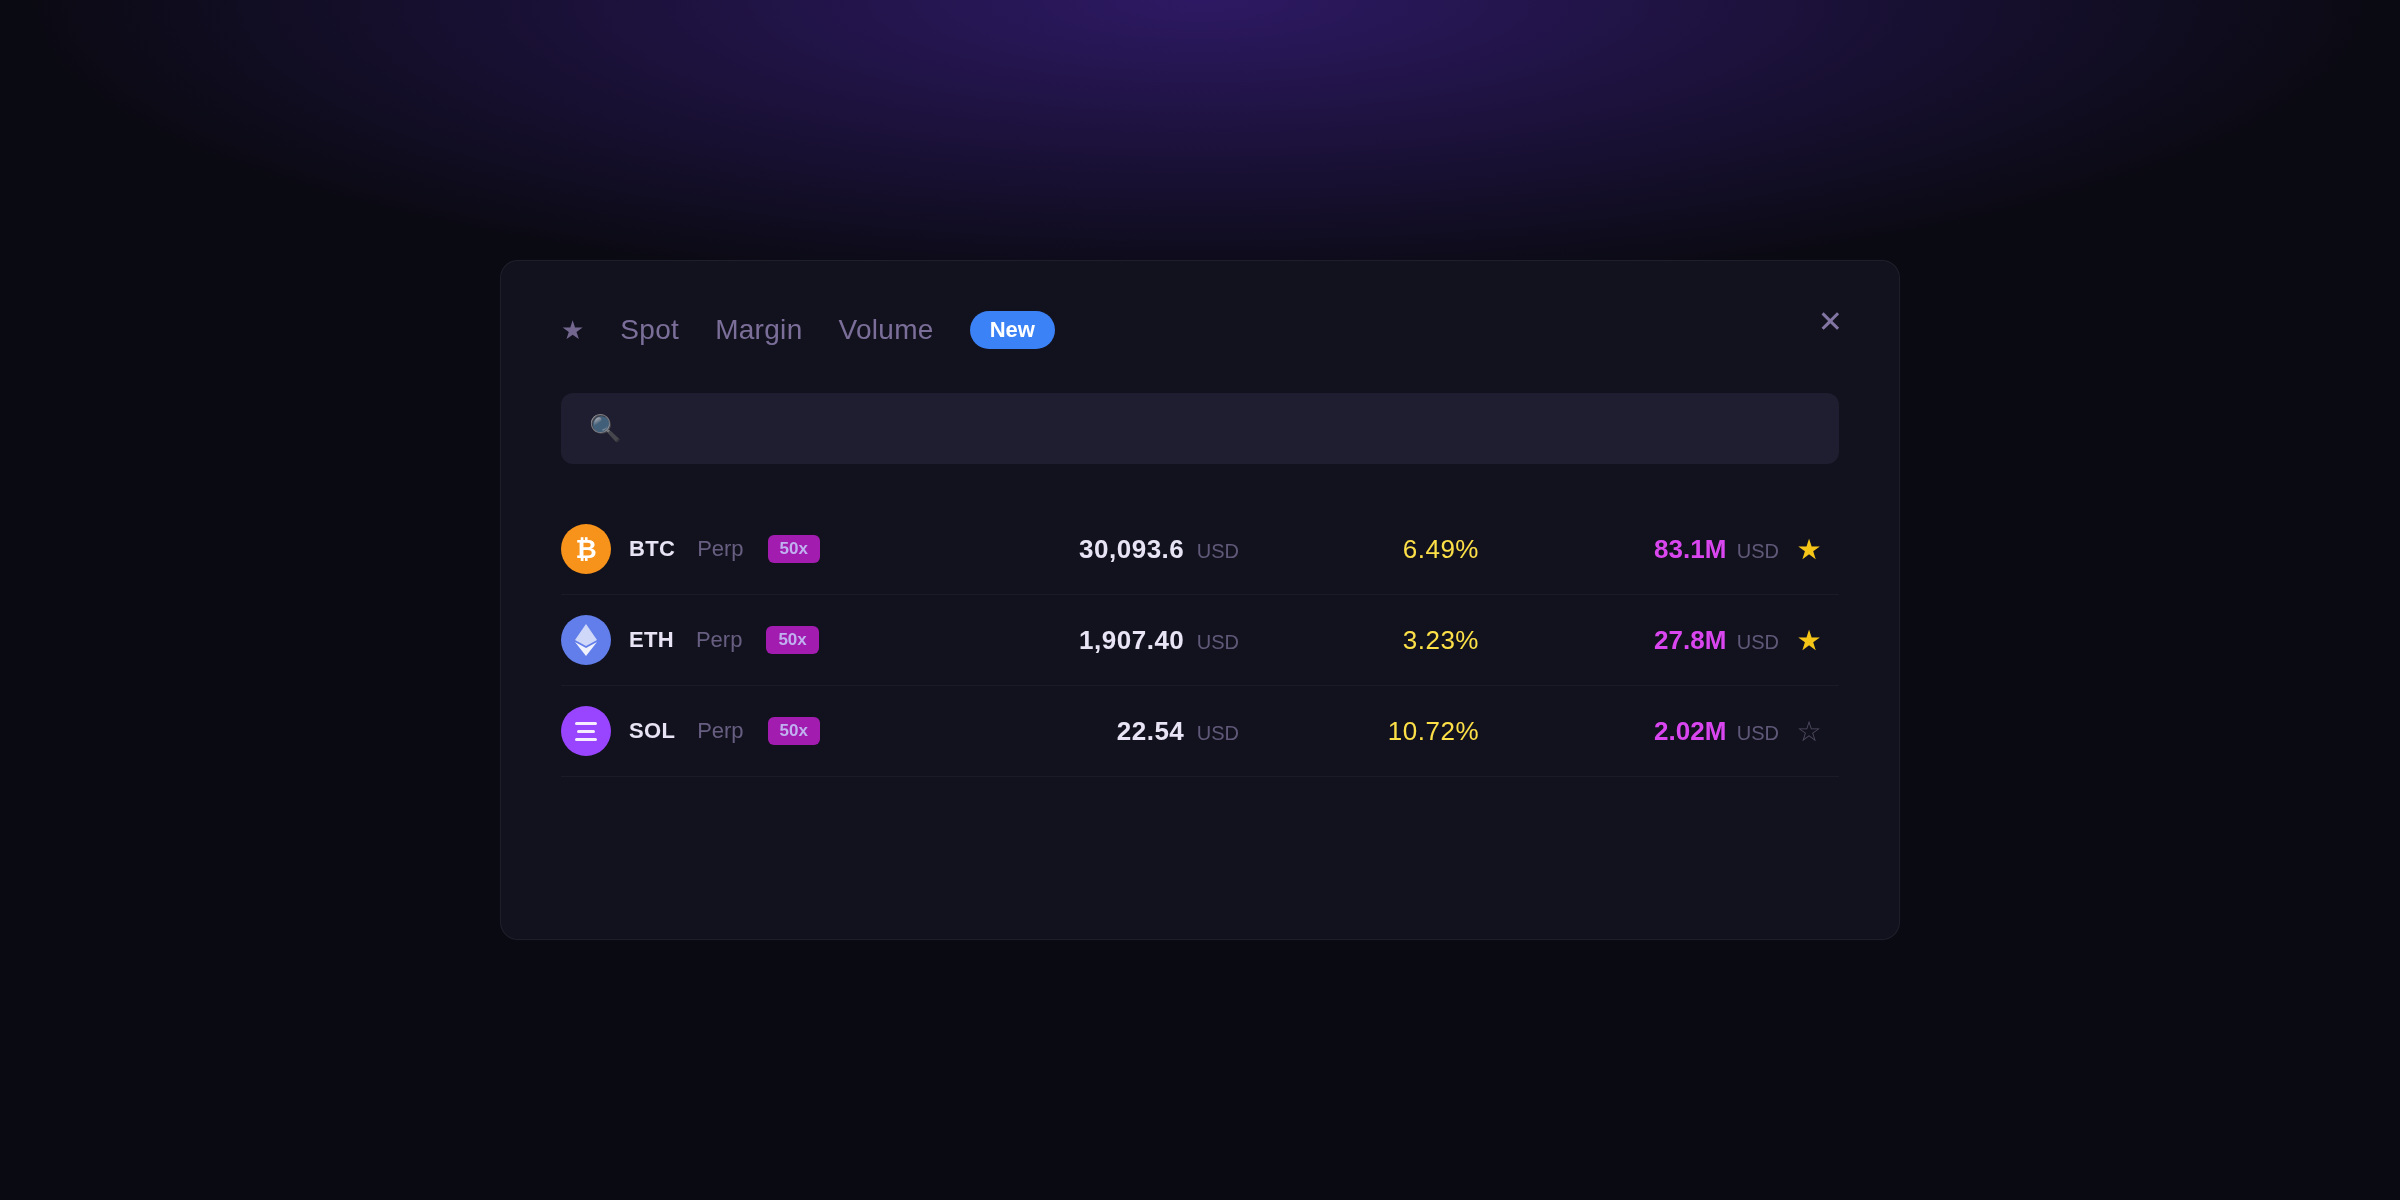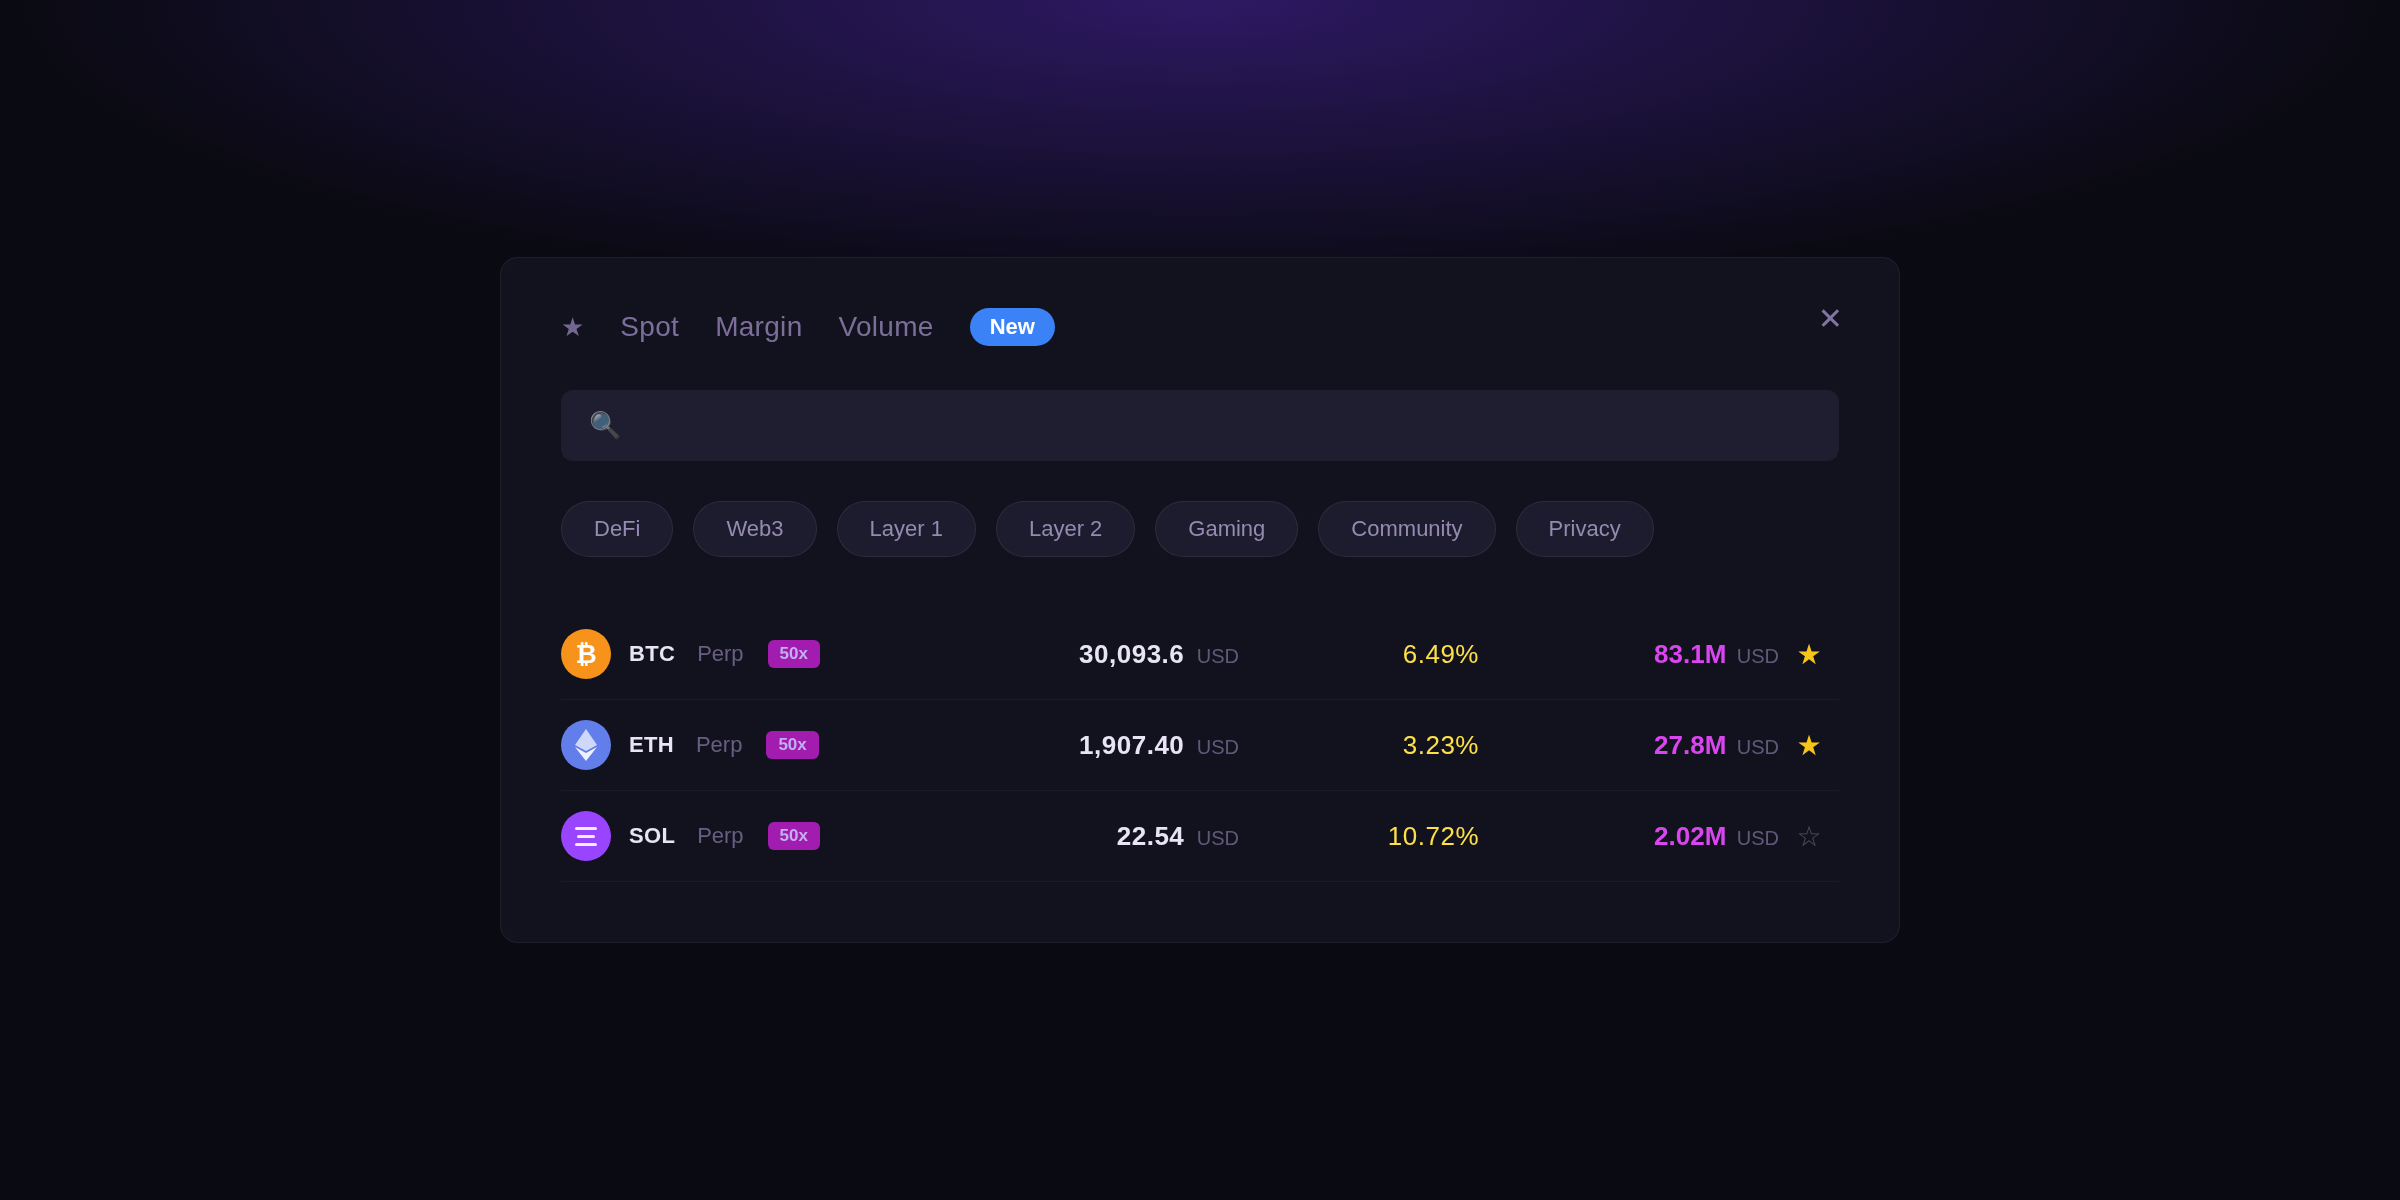--- a/index.html
+++ b/index.html
@@ -313,29 +313,20 @@
       <button class="nav-tab">Volume</button>
       <span class="new-badge">New</span>
     </div>
 
     <button class="close-btn">✕</button>
 
     <div class="search-container">
       <span class="search-icon">🔍</span>
     </div>
 
-    <div class="category-row">
-    <button class="category-pill">DeFi</button>
-        <button class="category-pill">Web3</button>
-        <button class="category-pill">Layer 1</button>
-        <button class="category-pill">Layer 2</button>
-        <button class="category-pill">Gaming</button>
-        <button class="category-pill">Community</button>
-        <button class="category-pill">Privacy</button>
-      </div>
 
 
     <div id="table-body">
         <div class="table-row">
       <div class="market-cell">
         <div class="coin-icon coin-btc">
           <span style="font-size:26px;font-weight:900;color:#fff;">₿</span>
         </div>
         <span class="coin-symbol">BTC</span>
         <span class="perp-label">Perp</span>

